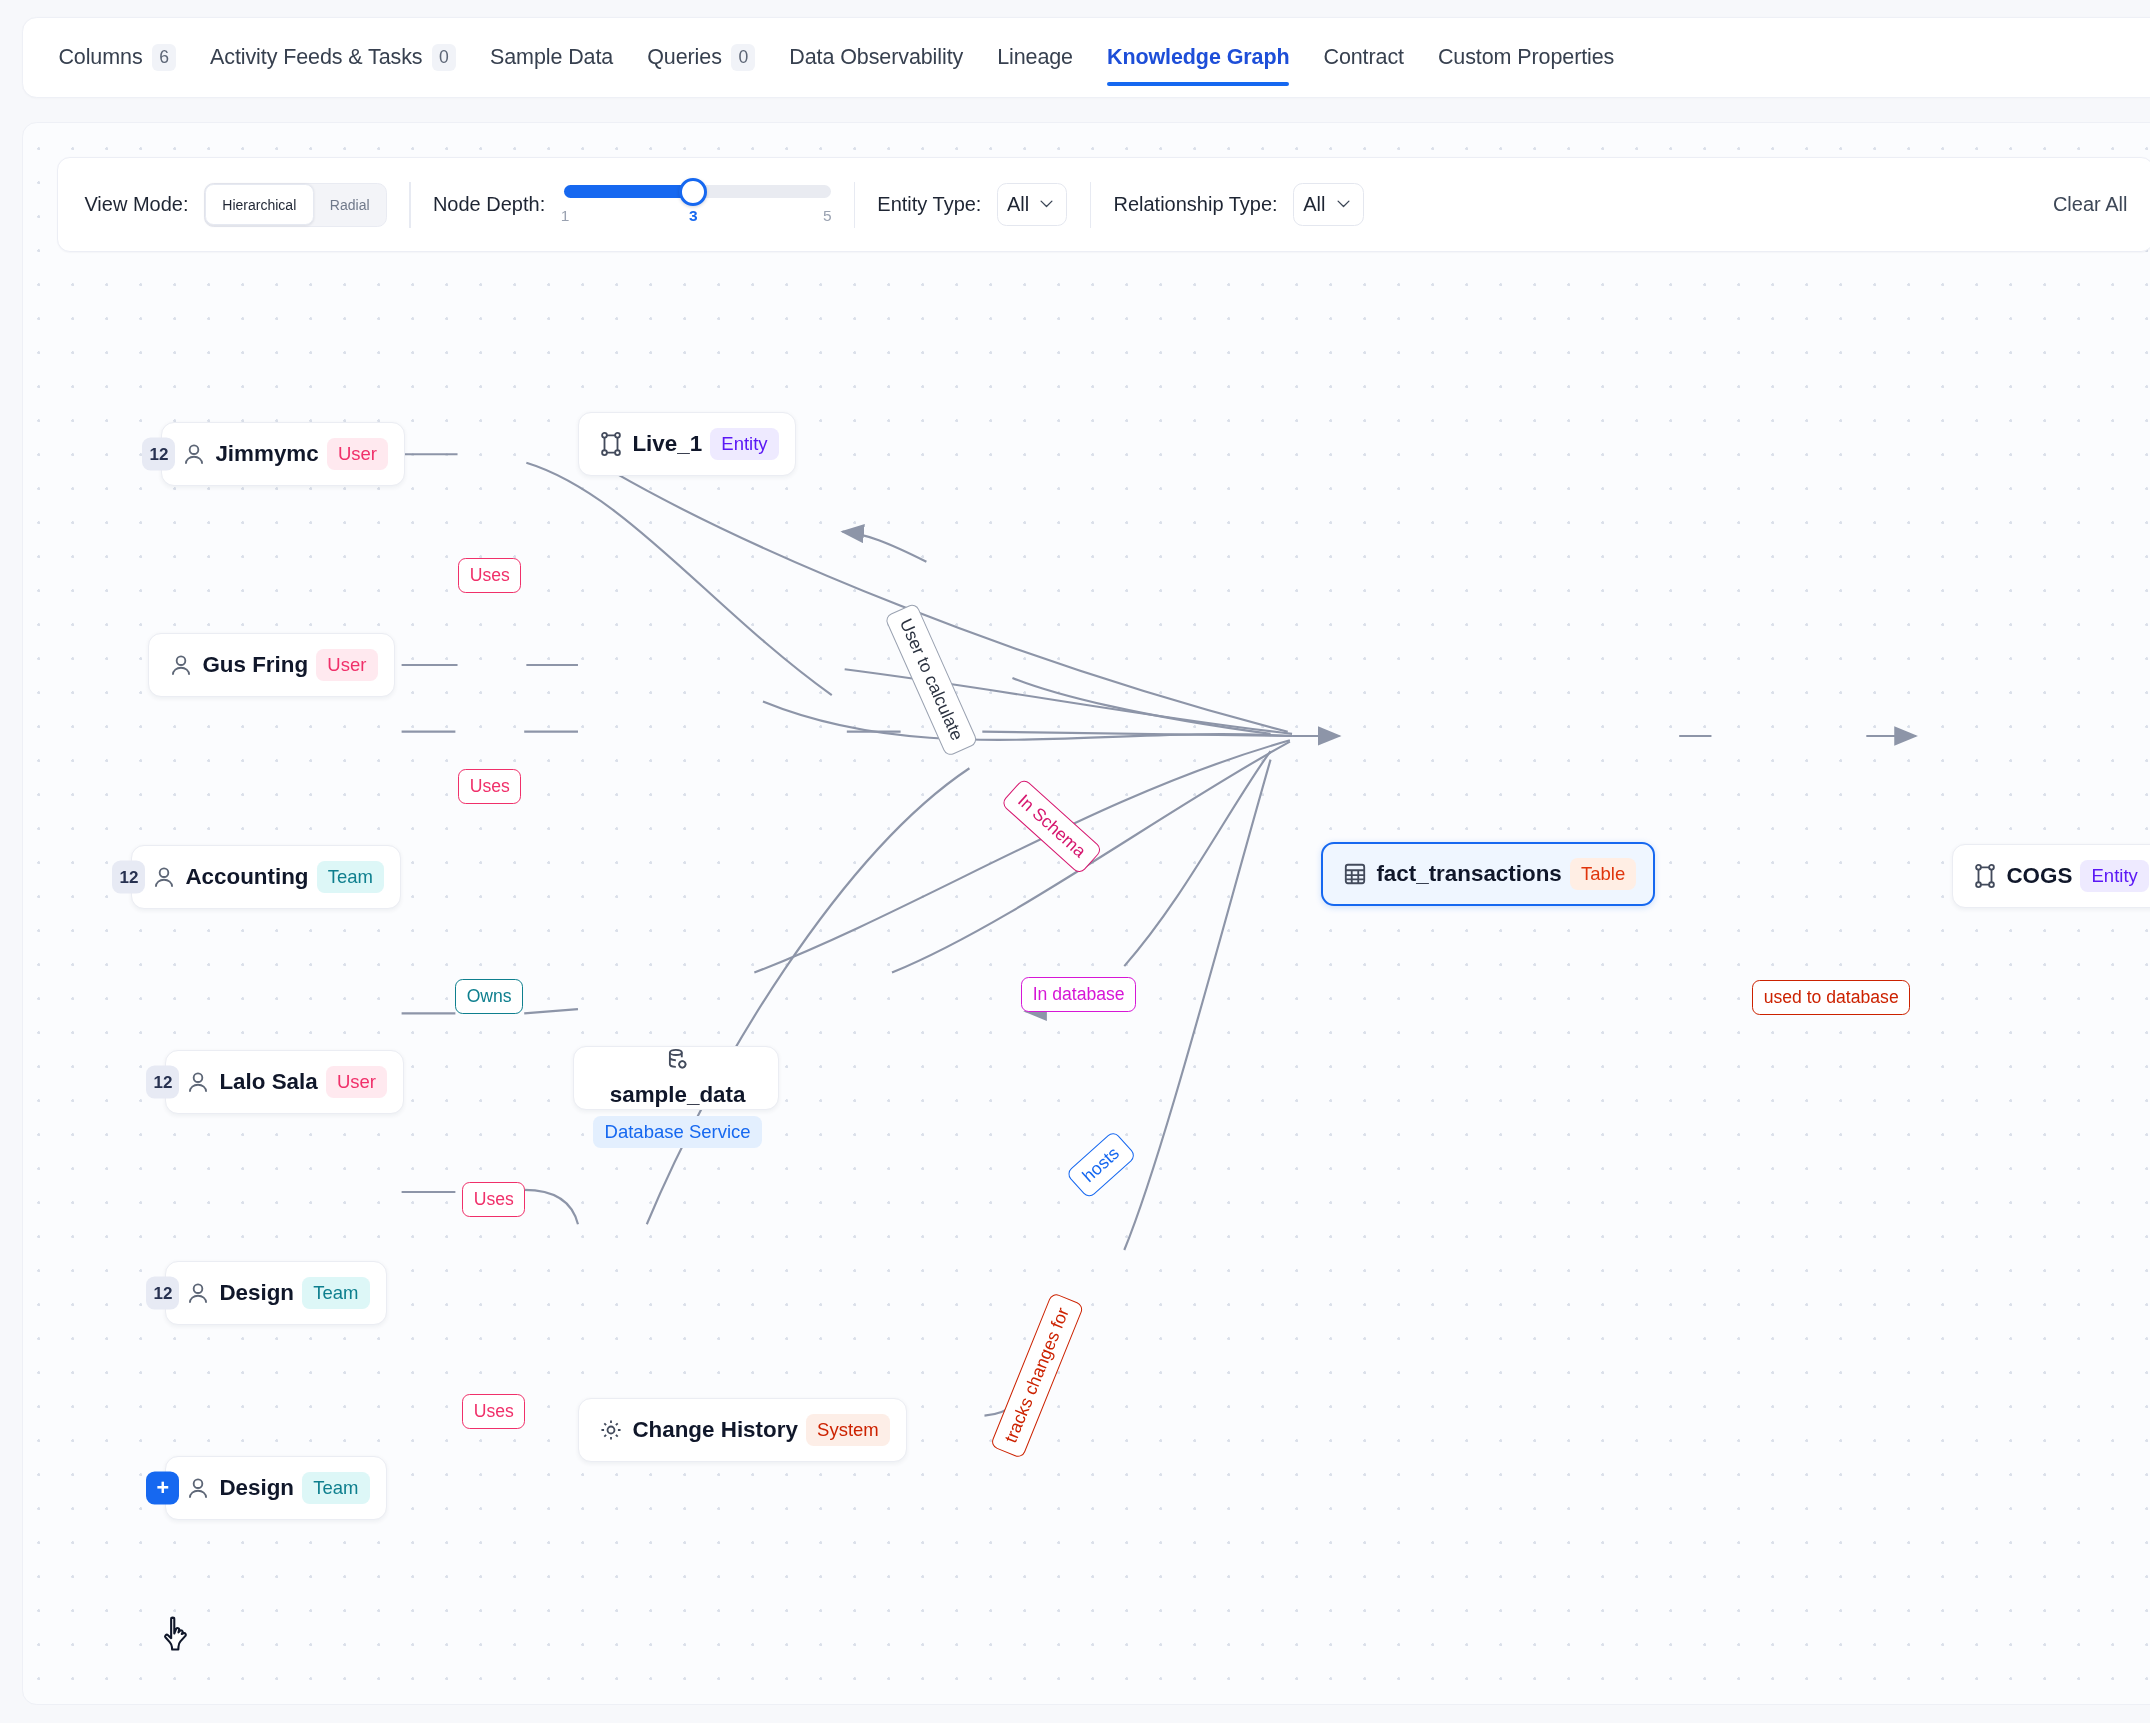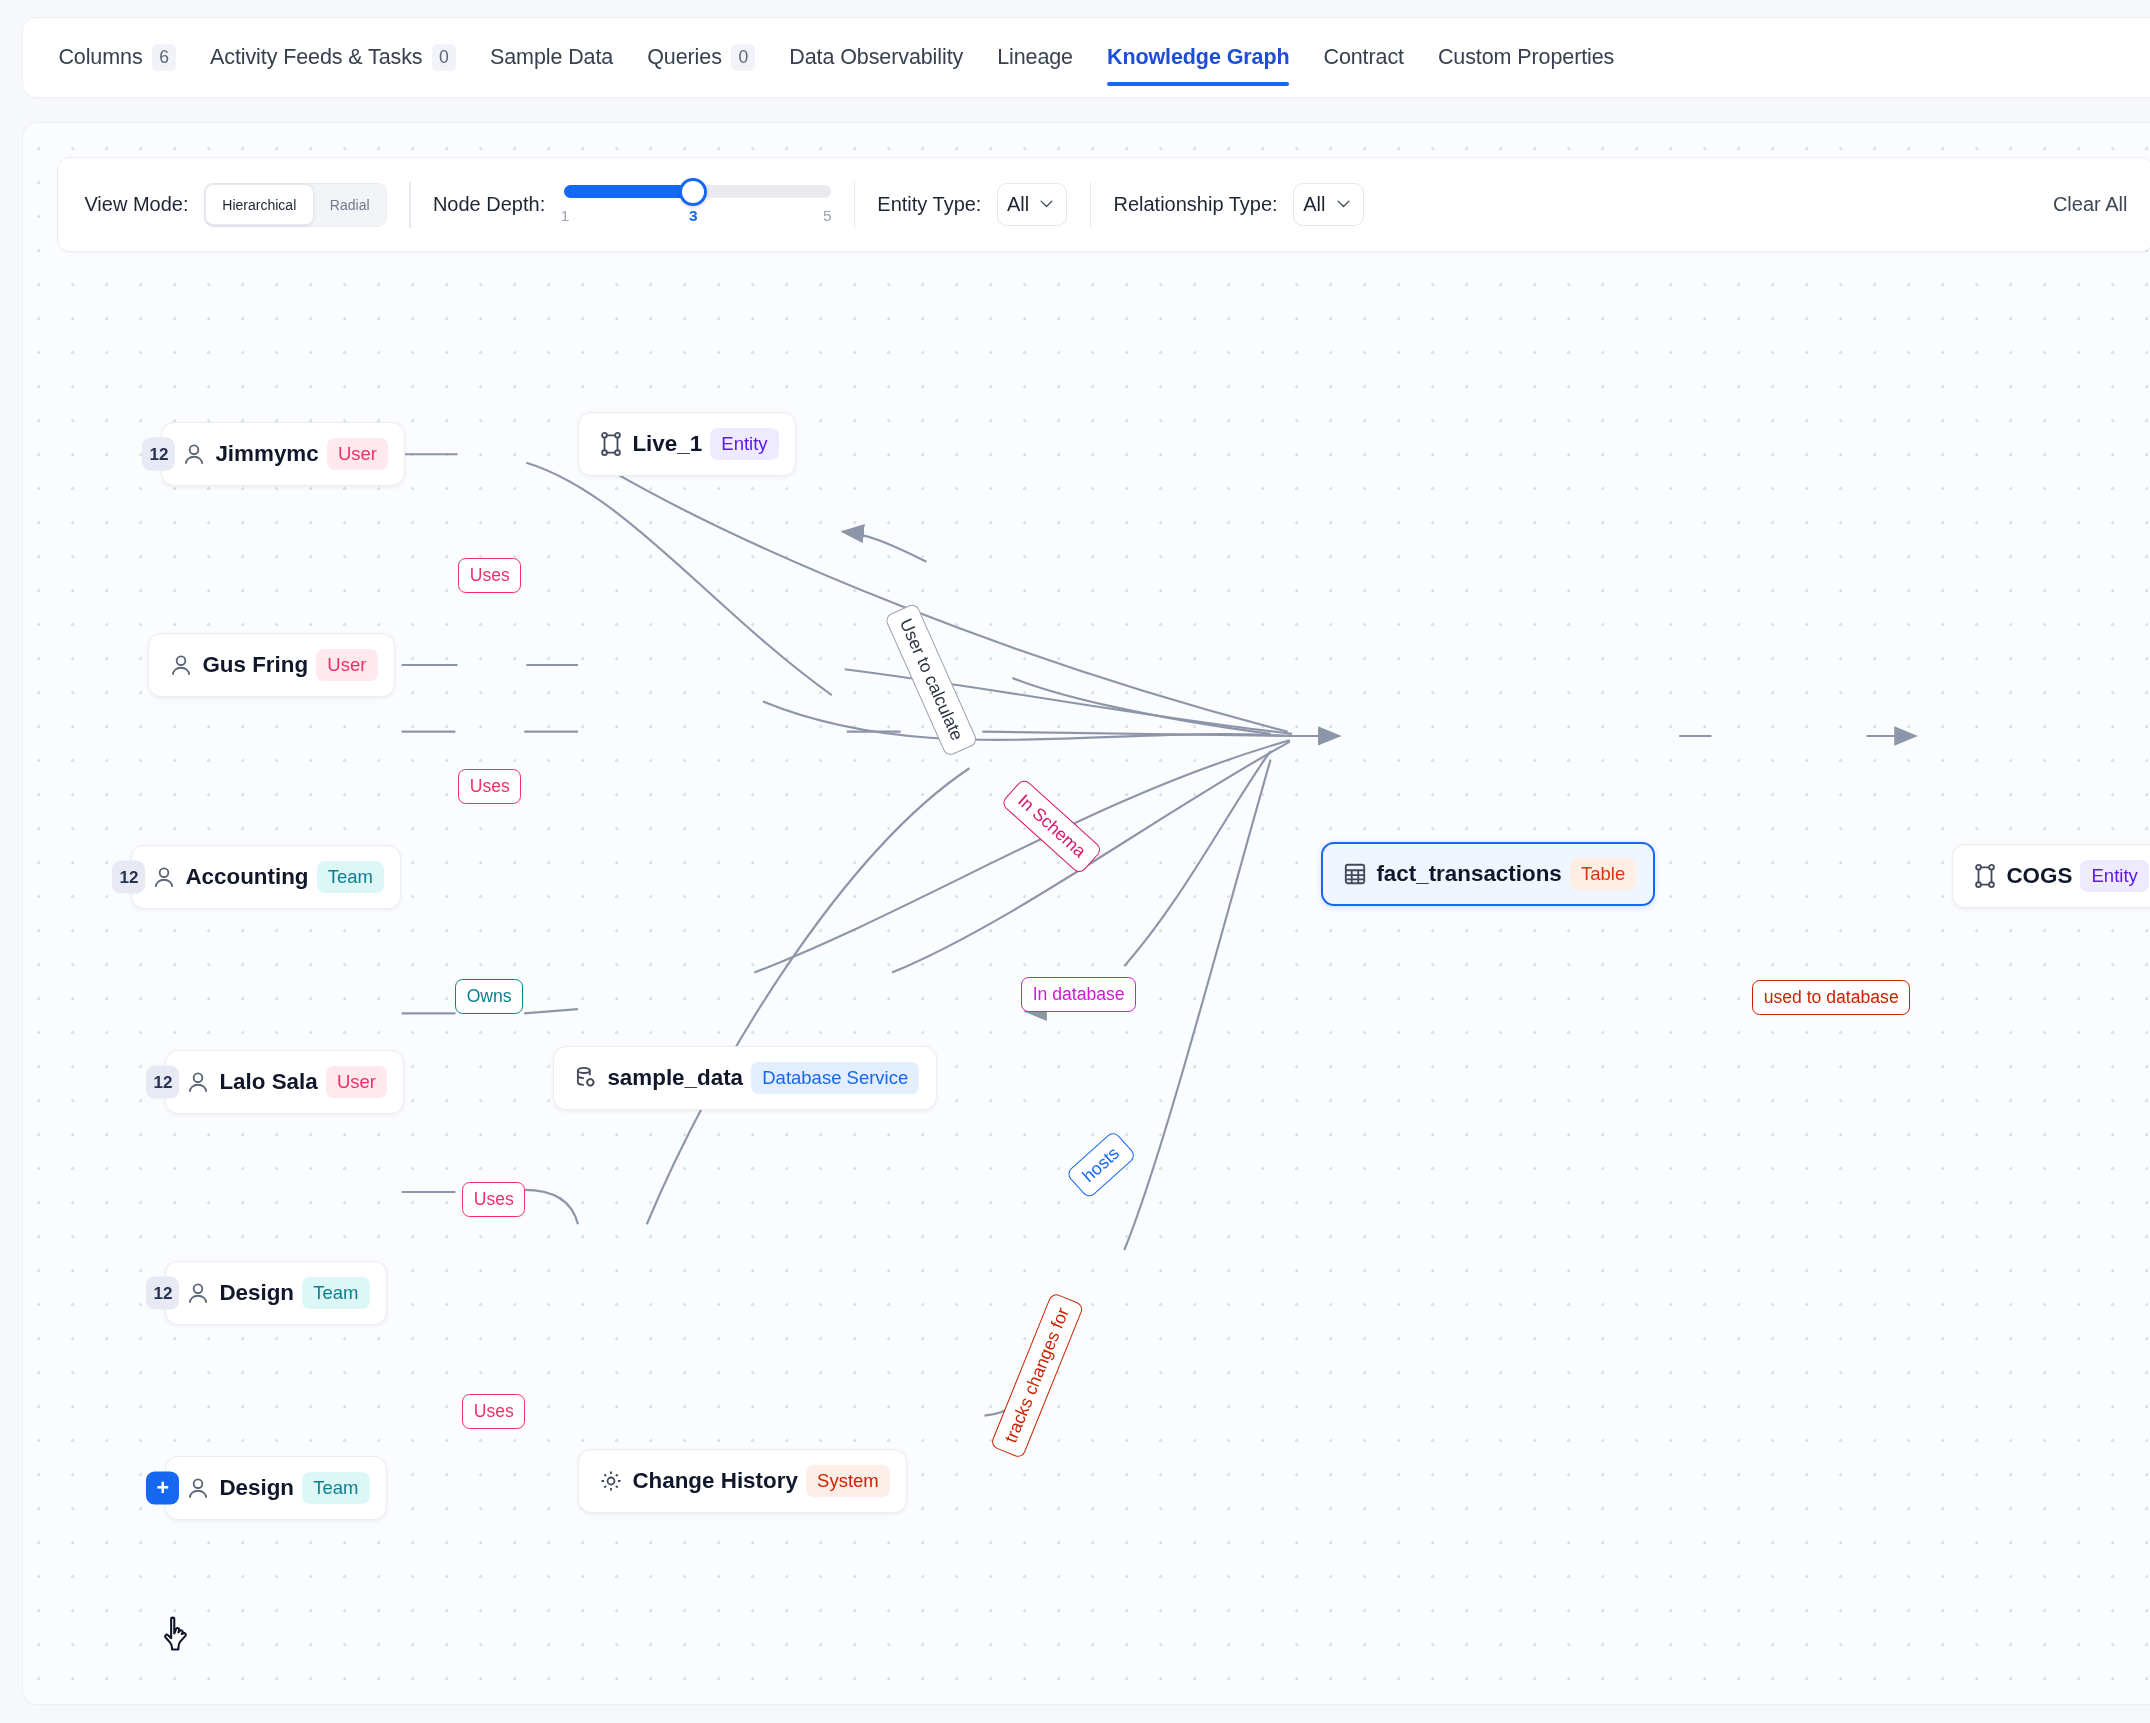--- a/index.html
+++ b/index.html
@@ -439,21 +439,21 @@
         <span>
           <svg class="nico" viewBox="0 0 24 24" fill="none" stroke="#5d6676" stroke-width="1.7">
               <circle cx="12" cy="8" r="4"></circle>
               <path d="M4.5 21c0-4 3.5-6.5 7.5-6.5s7.5 2.5 7.5 6.5"></path>
             </svg>
         </span>
         <span class="node-title">Lalo Sala</span>
         <span class="node-chip chip-user">User</span>
       </div>
 
-      <div class="node" style="left:530px; top:923px;">
+      <div class="node" style="left:550px; top:923px;flex-direction:column;">
         <span>
           <svg class="nico" viewBox="0 0 24 24" fill="none" stroke="#434b5c" stroke-width="1.7">
               <ellipse cx="10" cy="5" rx="5.5" ry="2.4"></ellipse>
               <path d="M4.5 5v11c0 1.3 2.5 2.4 5.5 2.4"></path>
               <path d="M15.5 5v4.5"></path>
               <path d="M4.5 9.8c0 1.3 2.5 2.4 5.5 2.4"></path>
               <circle cx="16" cy="16" r="3"></circle>
               <path d="M16 12.4v1.2M16 18.4v1.2M12.4 16h1.2M18.4 16h1.2M13.5 13.5l.9.9M17.6 17.6l.9.9M18.5 13.5l-.9.9M14.4 17.6l-.9.9"></path>
             </svg>
         </span>
@@ -466,21 +466,21 @@
         <span>
           <svg class="nico" viewBox="0 0 24 24" fill="none" stroke="#5d6676" stroke-width="1.7">
               <circle cx="12" cy="8" r="4"></circle>
               <path d="M4.5 21c0-4 3.5-6.5 7.5-6.5s7.5 2.5 7.5 6.5"></path>
             </svg>
         </span>
         <span class="node-title">Design</span>
         <span class="node-chip chip-team">Team</span>
       </div>
 
-      <div class="node" style="left:555px; top:1326px;">
+      <div class="node" style="left:555px; top:1275px;">
         <span>
           <svg class="nico" viewBox="0 0 24 24" fill="none" stroke="#434b5c" stroke-width="1.7">
               <circle cx="12" cy="12" r="3.2"></circle>
               <path d="M12 3.2v2.4M12 18.4v2.4M3.2 12h2.4M18.4 12h2.4M5.8 5.8l1.7 1.7M16.5 16.5l1.7 1.7M18.2 5.8l-1.7 1.7M7.5 16.5l-1.7 1.7"></path>
             </svg>
         </span>
         <span class="node-title">Change History</span>
         <span class="node-chip chip-system">System</span>
       </div>
 

